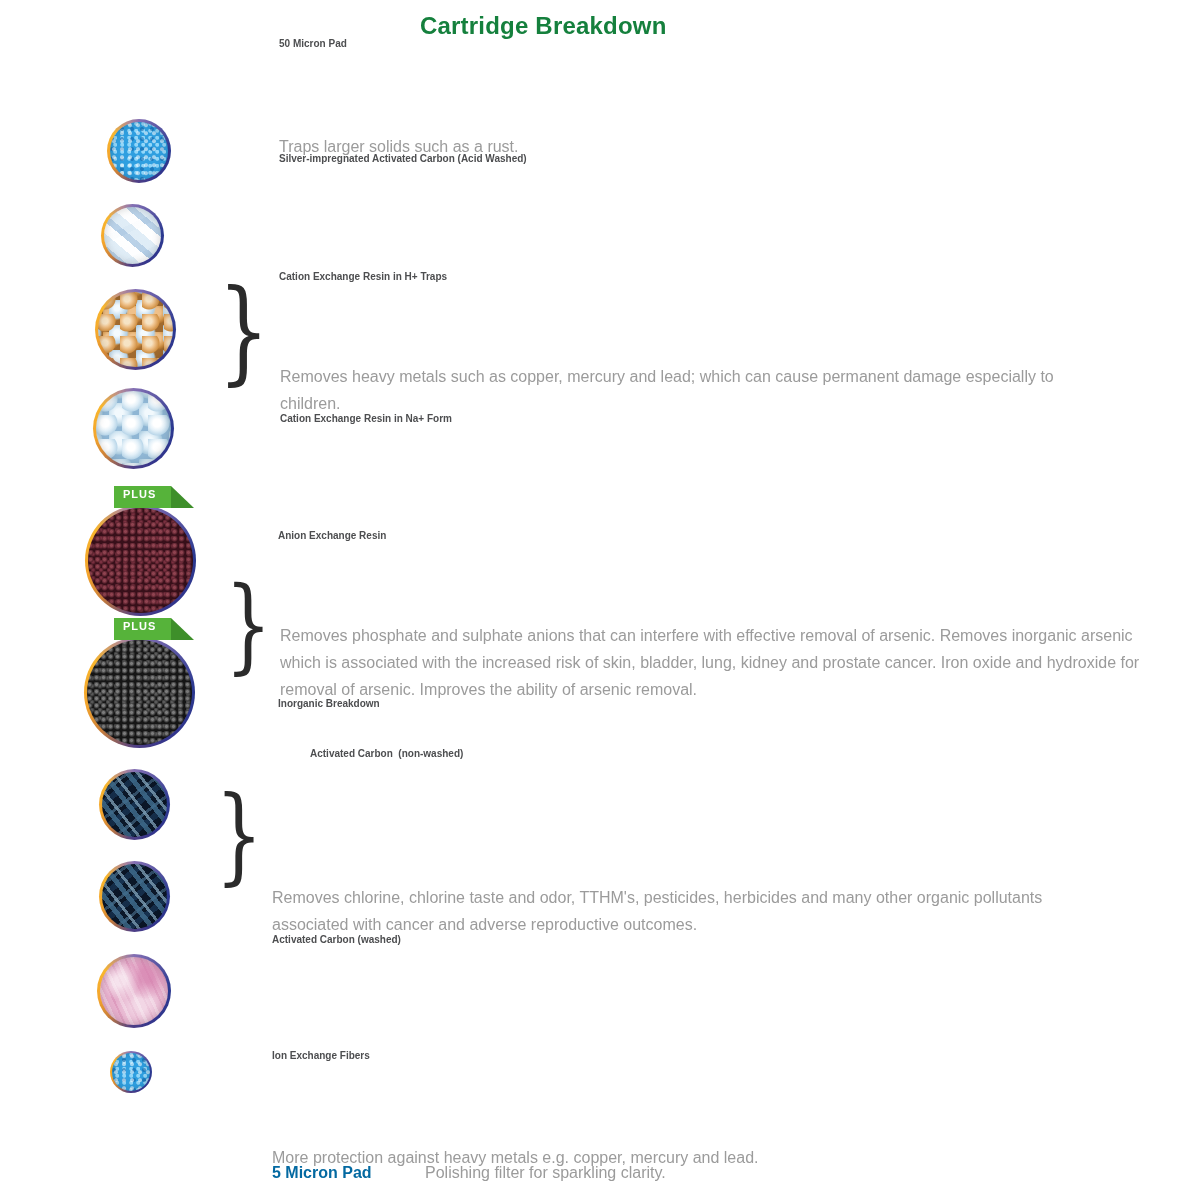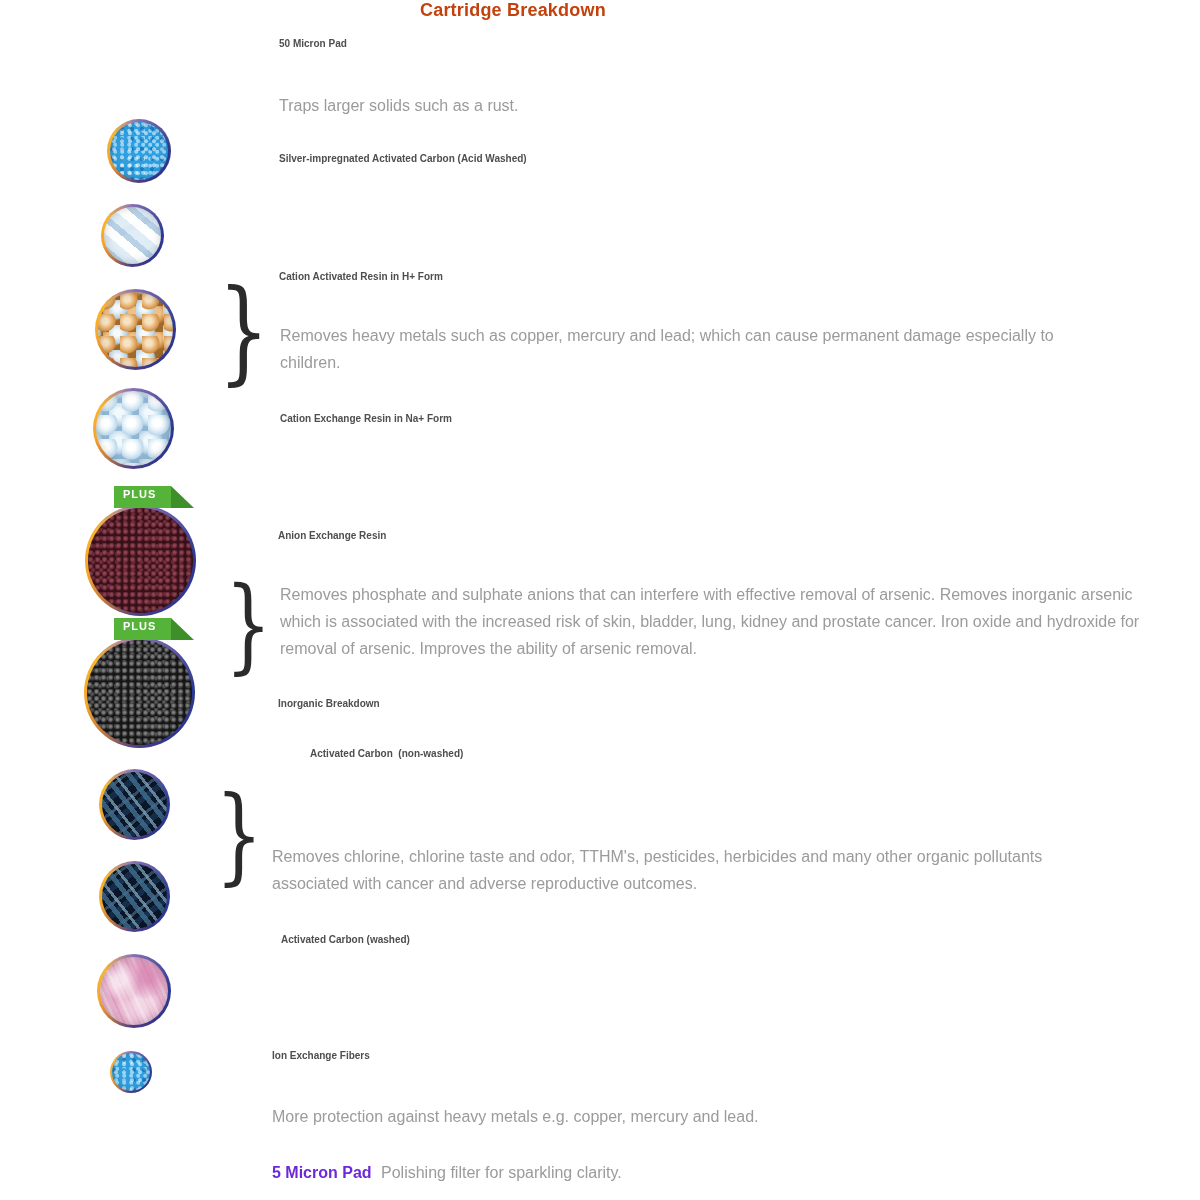--- a/index.html
+++ b/index.html
@@ -1,34 +1,34 @@
 <!DOCTYPE html>
 <html><head>
 <meta charset="utf-8">
 <style>
   html,body { margin:0; padding:0; background:#ffffff; }
   #canvas {
     position:relative; width:1200px; height:1200px; background:#ffffff;
     font-family:"Liberation Sans", sans-serif; overflow:hidden;
   }
   .title {
-    position:absolute; left:420px; top:0;
-    font-size:18px; font-weight:bold; color:#c2410c; letter-spacing:0.2px;
+    position:absolute; left:420px; top:12px;
+    font-size:24px; font-weight:bold; color:#15803d; letter-spacing:0.2px;
   }
   .heading {
     position:absolute; font-size:10px; font-weight:bold; color:#4d4e50;
     line-height:20px; white-space:pre;
   }
   .body-text {
     position:absolute; font-size:16px; color:#9b9b9b;
-    line-height:27px; width:880px;
+    line-height:27px; width:880px;margin-top:41px;
   }
   .inline-line { position:absolute; font-size:16px; line-height:20px; }
-  .inline-line .b { font-weight:bold; color:#6d28d9; margin-right:5px; }
-  .inline-line .n { color:#9b9b9b; }
+  .inline-line .b { font-weight:bold; color:#0369a1; margin-right:5px; }
+  .inline-line .n { color:#9b9b9b;margin-left:44px; }
 
   
   .circle {
     position:absolute; border-radius:50%; padding:3px; box-sizing:border-box;
     background: conic-gradient(from 0deg,
       #8470b4 0deg, #2b3990 85deg, #33358c 150deg, #4f3f85 185deg,
       #c97e3a 225deg, #f3a42c 255deg, #f8b62d 305deg, #b58a93 340deg, #8470b4 360deg);
   }
   .ph {
     width:100%; height:100%; border-radius:50%;
@@ -130,38 +130,38 @@
   .h1 { left:279px; top:149px; }
   .d1 { left:280px; top:208px; }
   .h2 { left:279px; top:267px; }
   .d2 { left:280px; top:322px; width:826px; }
   .h3 { left:280px; top:409px;text-align:right; }
   .h4 { left:278px; top:526px; }
   .d4 { left:280px; top:581px; width:868px; }
   .h5 { left:278px; top:694px; }
   .h6 { left:272px; top:744px;margin-left:38px; }
   .d6 { left:272px; top:843px; width:840px; }
-  .h7 { left:272px; top:930px;margin-left:9px; }
+  .h7 { left:272px; top:930px; }
   .h8 { left:272px; top:1046px; }
   .d8 { left:272px; top:1103px; }
   .l9 { left:272px; top:1163px; }
 </style>
 </head>
 <body>
 
 <div id="canvas">
 
   <div class="title">Cartridge Breakdown</div>
 
   <div class="heading h0">50 Micron Pad</div>
   <div class="body-text d0">Traps larger solids such as a rust.</div>
 
   <div class="heading h1">Silver-impregnated Activated Carbon (Acid Washed)</div>
 
-  <div class="heading h2">Cation Activated Resin in H+ Form</div>
+  <div class="heading h2">Cation Exchange Resin in H+ Traps</div>
   <div class="body-text d2">Removes heavy metals such as copper, mercury and lead; which can cause permanent damage especially to children.</div>
 
   <div class="heading h3">Cation Exchange Resin in Na+ Form</div>
 
   <div class="heading h4">Anion Exchange Resin</div>
   <div class="body-text d4">Removes phosphate and sulphate anions that can interfere with effective removal of arsenic. Removes inorganic arsenic which is associated with the increased risk of skin, bladder, lung, kidney and prostate cancer. Iron oxide and hydroxide for removal of arsenic. Improves the ability of arsenic removal.</div>
 
   <div class="heading h5">Inorganic Breakdown</div>
 
   <div class="heading h6">Activated Carbon  (non-washed)</div>

